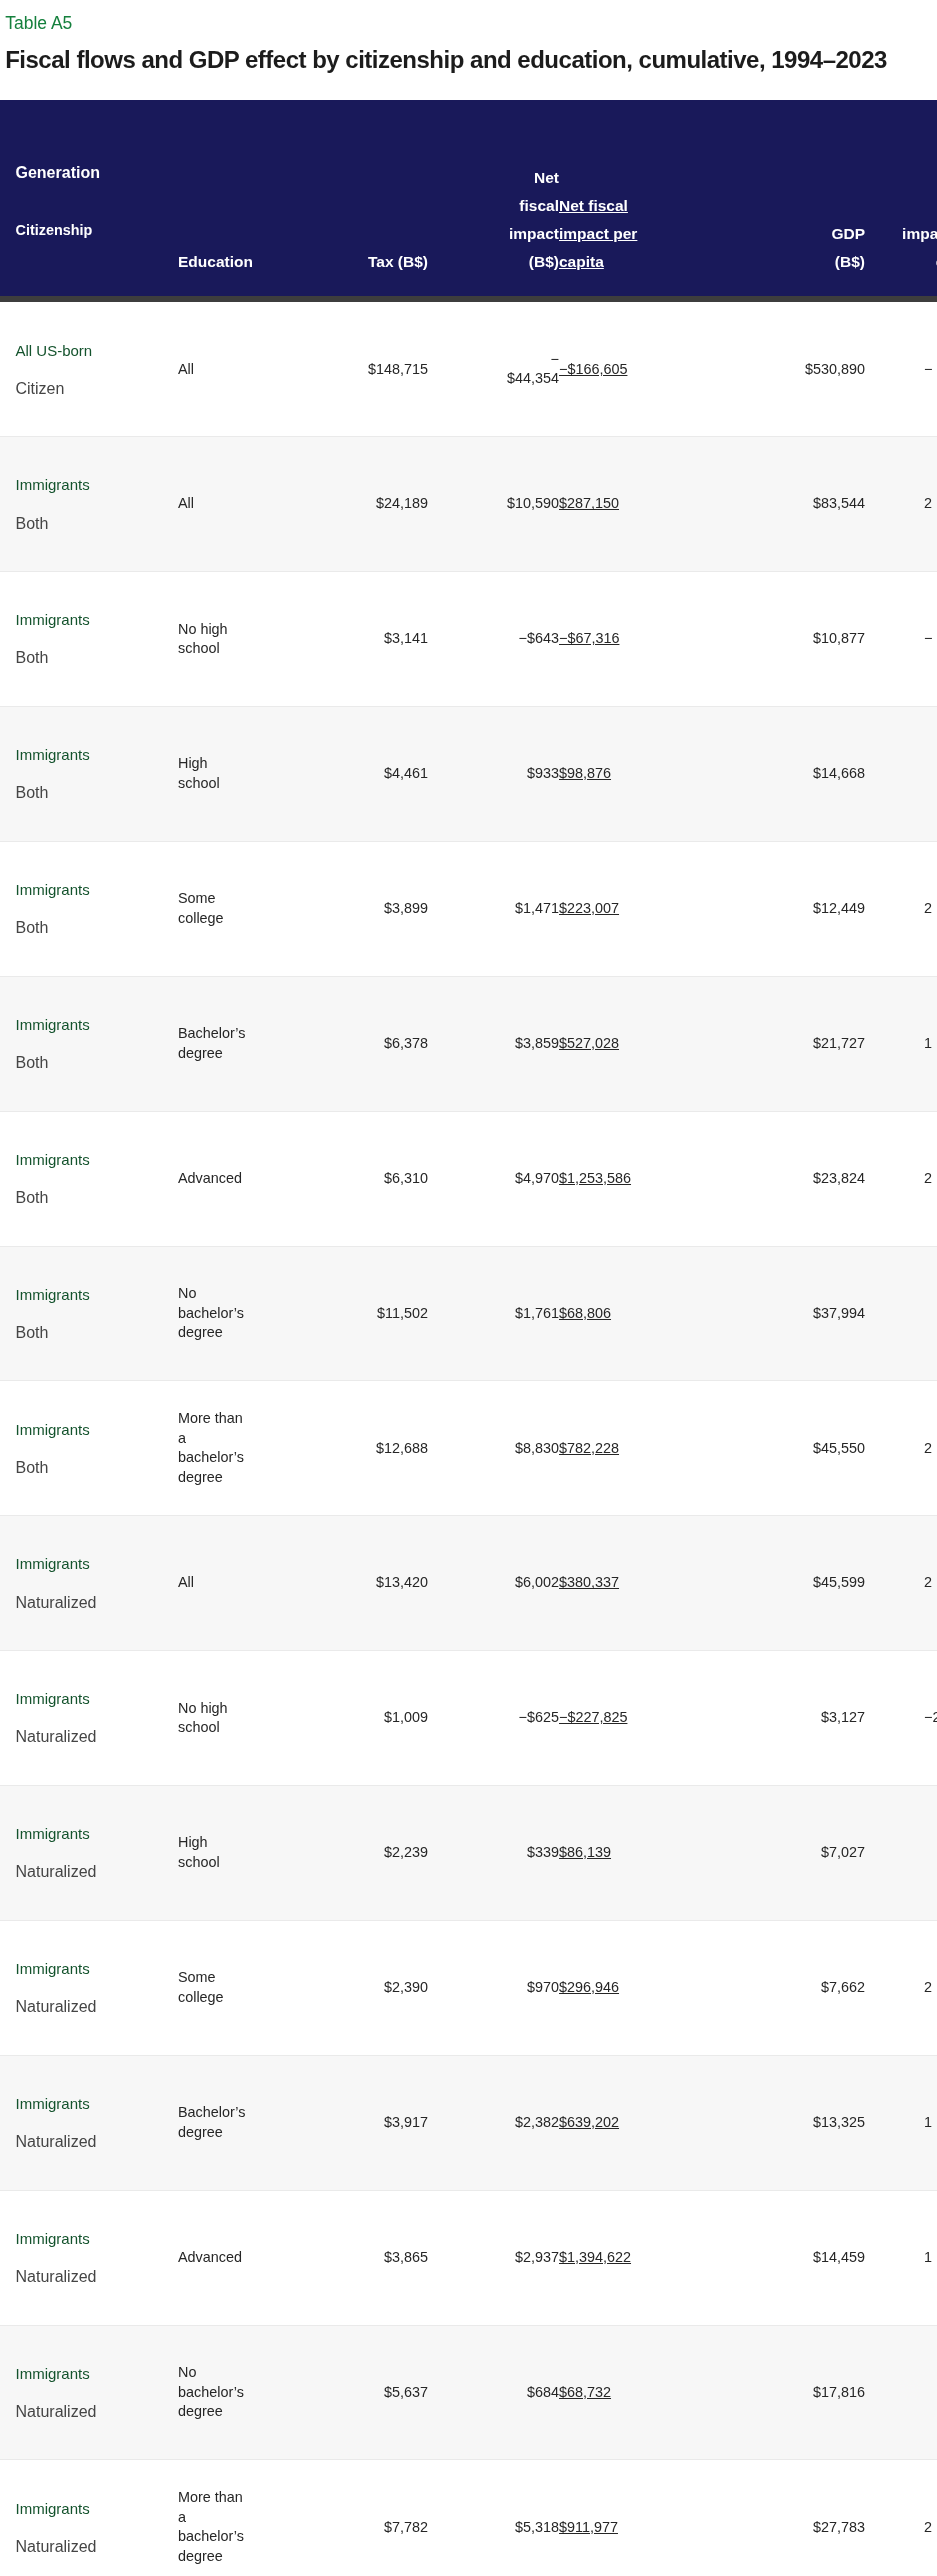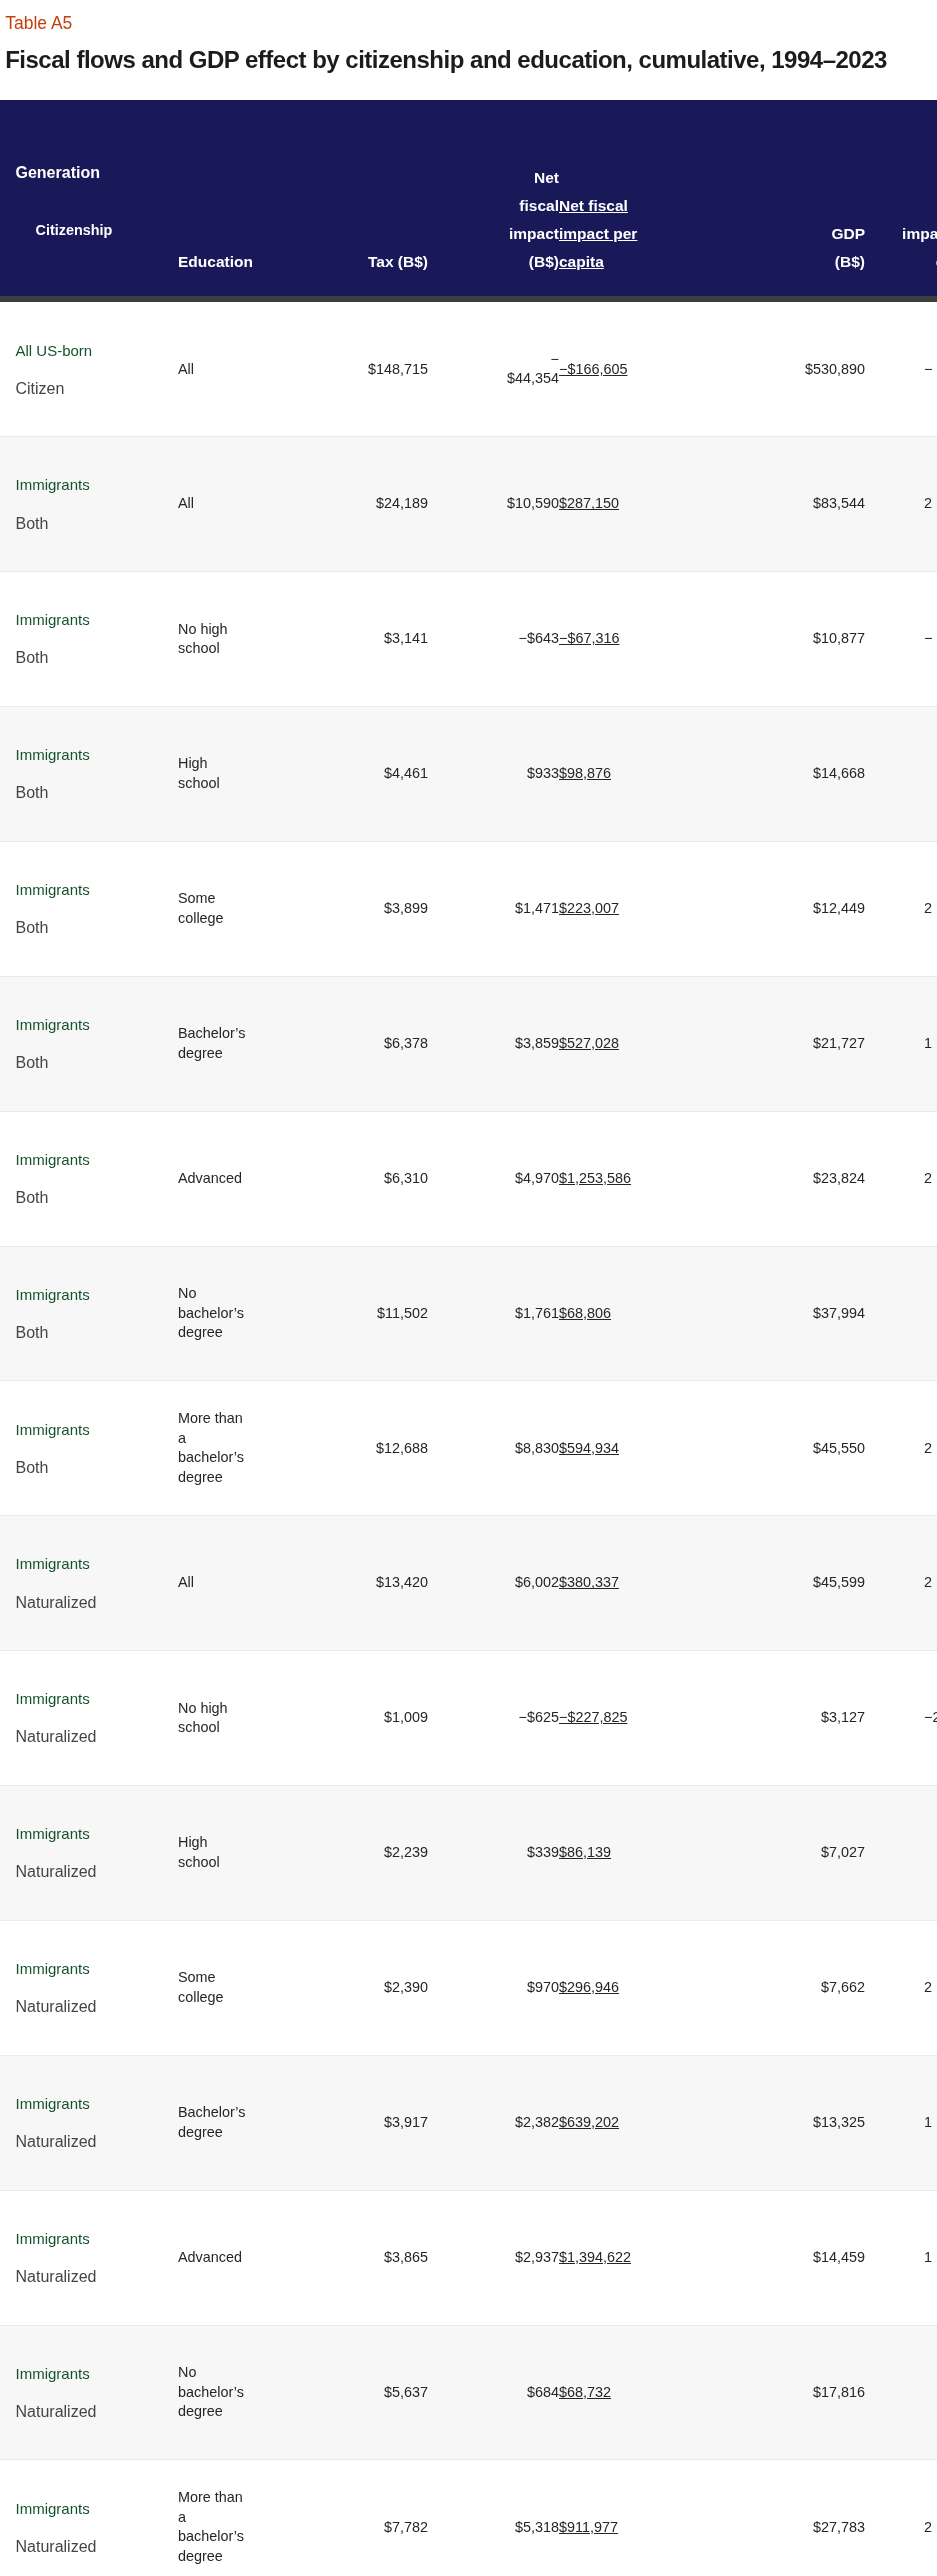--- a/index.html
+++ b/index.html
@@ -1,31 +1,31 @@
 <!DOCTYPE html>
 <html style="font-size:8.2px"><head>
 <meta charset="utf-8">
 <style>
   html,body { margin:0; padding:0; background:#ffffff; }
   body { width:938px; font-family:"Liberation Sans", sans-serif; color:#262626; }
   .page { width:938px; overflow:hidden; }
 
-  .eyebrow { font-size:17.5px; line-height:20.6px; color:#c2410c; margin:13.4px 0 0 5.2px; }
+  .eyebrow { font-size:17.5px; line-height:20.6px; color:#15803d; margin:13.4px 0 0 5.2px; }
   .title   { font-size:24px; line-height:29px; font-weight:bold; letter-spacing:-0.5px;
              color:#1c1c1c; margin:11.3px 0 0 5.2px; }
 
   .table-clip { width:938px; overflow:hidden; margin-top:26px; }
   .table { width:997px; }
 
   
   .thead { display:flex; align-items:flex-end; background:#19195a; color:#ffffff;
            border-bottom:6.2px solid #3d3d3d; padding:34px 0 20.6px 0; }
   .th { font-weight:bold; font-size:15.5px; line-height:28px; white-space:pre-line; box-sizing:border-box; }
   .th-gen  { font-size:16px; line-height:21.6px; display:block; margin-bottom:8.2px; }
-  .th-cit  { font-size:14.4px; line-height:20.6px; display:block;margin-left:20px; }
+  .th-cit  { font-size:14.4px; line-height:20.6px; display:block; }
 
   
   .c1 { flex:0 0 155px; padding-left:15.5px;  box-sizing:border-box; }
   .c2 { flex:0 0 103px; padding-left:23px;  box-sizing:border-box; }
   .c3 { flex:0 0 170px; text-align:right; box-sizing:border-box; }
   .c4 { flex:0 0 131px; text-align:right; box-sizing:border-box; }
   .c5 { flex:0 0 162px; box-sizing:border-box;text-decoration:underline; }
   .c6 { flex:0 0 144px; text-align:right; box-sizing:border-box; }
   .c7 { flex:0 0 131px; text-align:right; padding-right:15.5px; box-sizing:border-box; }
   .thead .c1 { margin-bottom:7.2px; }
@@ -186,21 +186,21 @@
     <div class="td c1">
       <span class="gen">Immigrants</span>
       <span class="cit">Both</span>
     </div>
     <div class="td c2">More than
 a
 bachelor’s
 degree</div>
     <div class="td c3">$12,688</div>
     <div class="td c4">$8,830</div>
-    <div class="td c5">$594,934</div>
+    <div class="td c5">$782,228</div>
     <div class="td c6">$45,550</div>
     <div class="td c7">2</div>
   </div>
 
   <div class="tr">
     <div class="td c1">
       <span class="gen">Immigrants</span>
       <span class="cit">Naturalized</span>
     </div>
     <div class="td c2">All</div>

